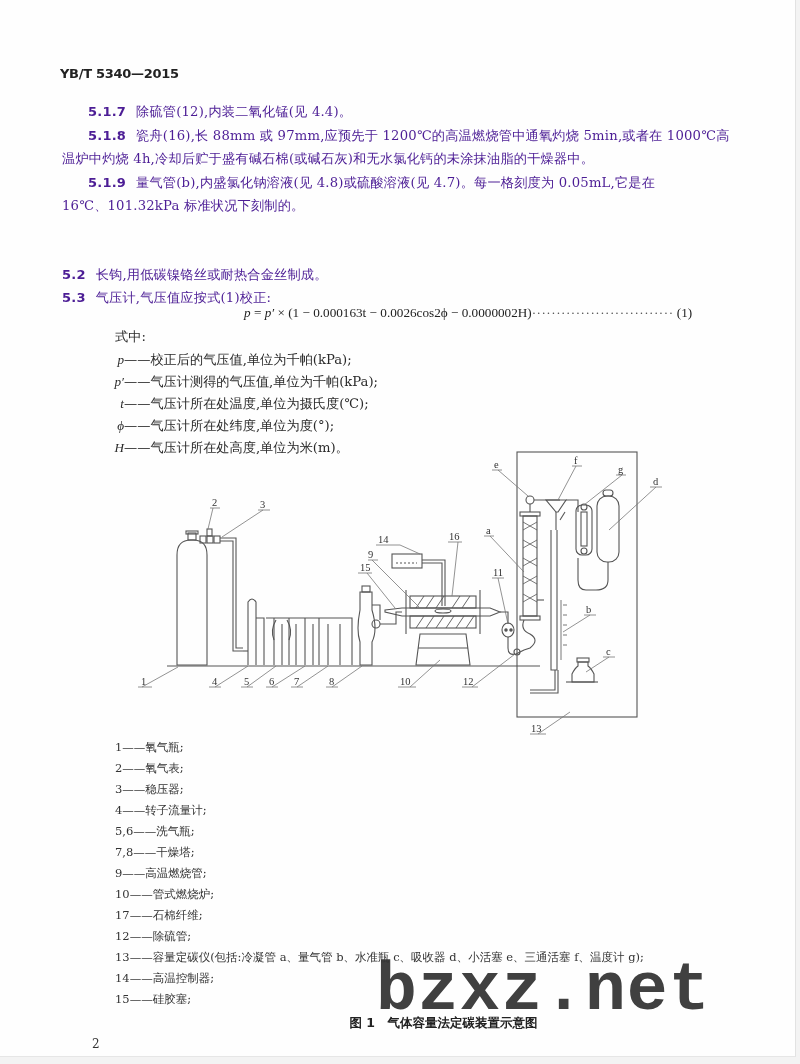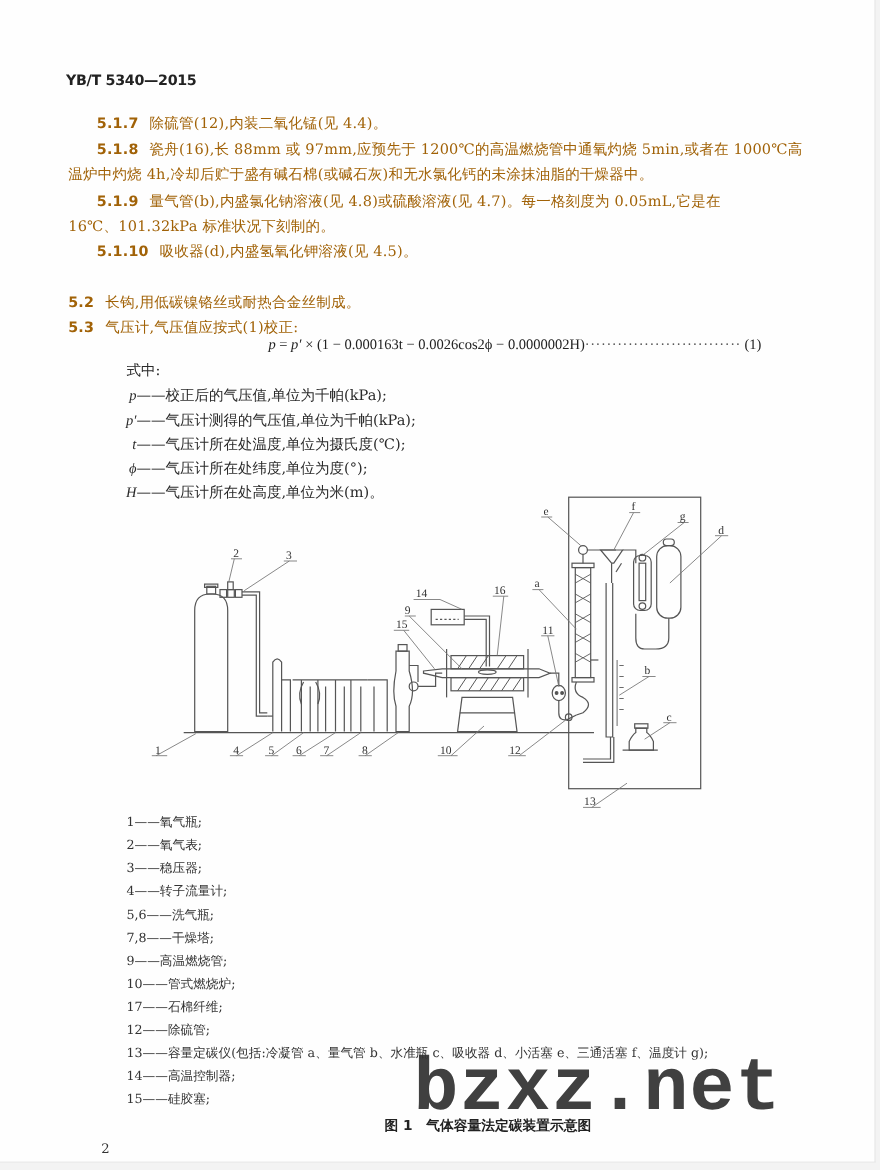--- a/index.html
+++ b/index.html
@@ -2,21 +2,21 @@
 <html><head>
 <meta charset="utf-8">
 <style>
   html, body { margin:0; padding:0; }
   body { width:800px; height:1064px; background:#f3f3f3; position:relative; overflow:hidden;
          font-family:"DejaVu Serif","Liberation Serif",serif; color:#222; }
   .page { position:absolute; left:0; top:0; width:795px; height:1056px; background:#fefefe;
           border-right:1px solid #e2e2e2; border-bottom:1px solid #e6e6e6; }
   .hdr { position:absolute; left:60px; top:66px; font-family:"DejaVu Sans","Liberation Sans",sans-serif;
          font-weight:bold; font-size:13px; letter-spacing:-0.3px; color:#222; }
-  .line { position:absolute; left:88px; font-size:13.2px; white-space:nowrap; color:#a16207; letter-spacing:0.2px; }
+  .line { position:absolute; left:88px; font-size:13.2px; white-space:nowrap; color:#4c1d95; letter-spacing:0.2px; }
   .num { font-family:"DejaVu Sans","Liberation Sans",sans-serif; font-weight:bold; margin-right:10px; font-size:13px; }
   .cont { left:88px; }
   .formula { position:absolute; left:244px; top:305px; font-size:13.2px; font-family:"Liberation Serif","DejaVu Serif",serif; white-space:nowrap; color:#222; }
   .formula i { font-style:italic; }
   .sym { position:absolute; font-size:13.2px; white-space:nowrap; color:#2a2a2a; }
   .sym .v { font-style:italic; font-family:"Liberation Serif",serif; display:inline-block; text-align:right; }
   .legend { position:absolute; left:115px; font-size:11.5px; white-space:nowrap; color:#333; }
   .caption { position:absolute; left:0; width:795px; top:1015px; text-align:center;
              font-family:"DejaVu Sans","Liberation Sans",sans-serif; font-weight:bold; font-size:12.5px; color:#222;padding-left:46px; }
   .pgno { position:absolute; left:92px; top:1037px; font-size:12px; color:#333; }
@@ -41,23 +41,20 @@
   <div class="line z1" style="top:127px;">
     <span class="num">5.1.8</span><span>瓷舟(16),长 88mm 或 97mm,应预先于 1200℃的高温燃烧管中通氧灼烧 5min,或者在 1000℃高</span>
   </div>
   <div class="line cont z1" style="top:150px; left:62px;">温炉中灼烧 4h,冷却后贮于盛有碱石棉(或碱石灰)和无水氯化钙的未涂抹油脂的干燥器中。</div>
 
   <div class="line z1" style="top:174px;">
     <span class="num">5.1.9</span><span>量气管(b),内盛氯化钠溶液(见 4.8)或硫酸溶液(见 4.7)。每一格刻度为 0.05mL,它是在</span>
   </div>
   <div class="line cont z1" style="top:197px; left:62px;">16℃、101.32kPa 标准状况下刻制的。</div>
 
-  <div class="line z1" style="top:220px;">
-    <span class="num">5.1.10</span><span>吸收器(d),内盛氢氧化钾溶液(见 4.5)。</span>
-  </div>
   <div class="line z1" style="top:266px; left:62px;">
     <span class="num">5.2</span><span>长钩,用低碳镍铬丝或耐热合金丝制成。</span>
   </div>
   <div class="line z1" style="top:289px; left:62px;">
     <span class="num">5.3</span><span>气压计,气压值应按式(1)校正:</span>
   </div>
 
   <div class="formula z1">
     <i>p</i><span> = </span><i>p′</i><span> × (1 − 0.000163t − 0.0026cos2ϕ − 0.0000002H)</span><span style="letter-spacing:0.5px;color:#555;">·····························</span>&nbsp;<span>(1)</span>
   </div>

